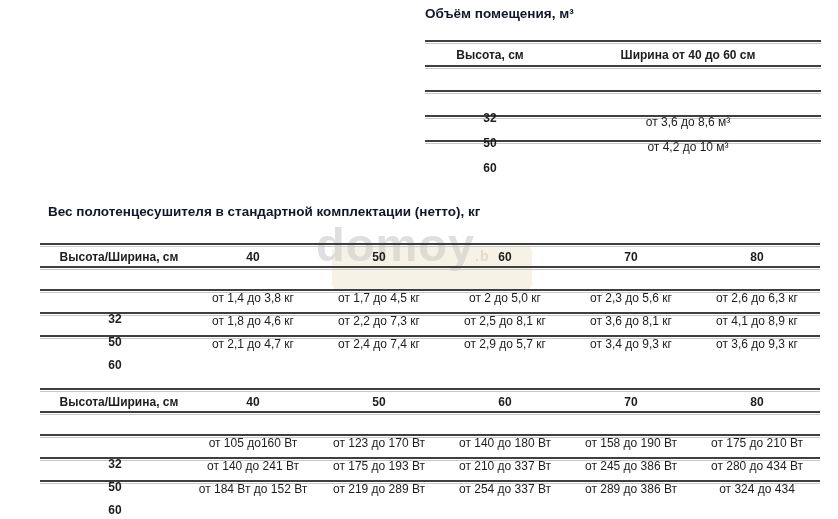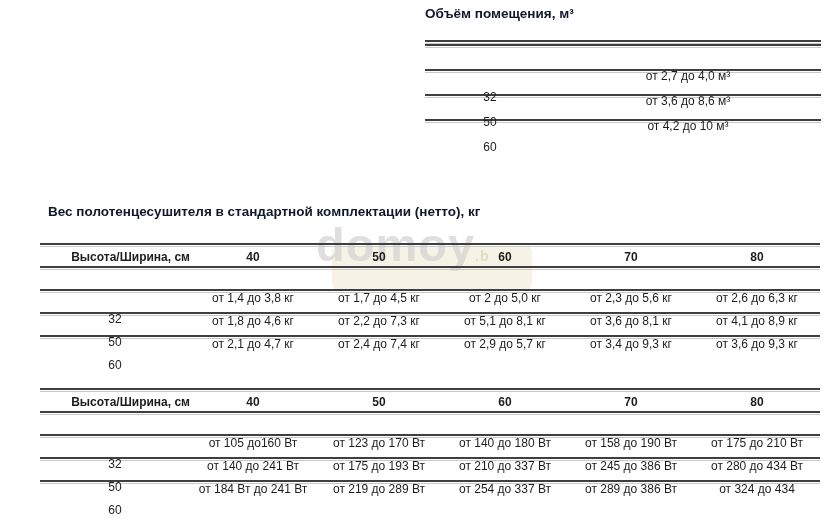--- a/index.html
+++ b/index.html
@@ -22,22 +22,22 @@
     border-bottom:1px solid #c9c9c9;
     background:transparent;
   }
   .row{
     display:grid;align-items:center;text-align:center;
     font-size:12px;line-height:12px;white-space:nowrap;
   }
   .g2{grid-template-columns:130px 1fr;}
   .g6{grid-template-columns:150px repeat(5,1fr);}
   .hdr > div{font-weight:bold;}
-  .row > .rowlabel{font-weight:normal;margin-top:43px;}
-  .g6.hdr > div:first-child{text-align:right;padding-left:8px;}
+  .row > .rowlabel{font-weight:bold;margin-top:43px;}
+  .g6.hdr > div:first-child{text-align:center;padding-left:8px;}
   .h21{height:21px;}
   .h19{height:19px;}
   .pad-title{padding-left:8px;}
   
   .wm-blob{
     position:absolute;left:332px;top:246px;width:200px;height:44px;
     background:#f0e9d4;opacity:.6;border-radius:6px;
   }
   .wm-text{
     position:absolute;left:316px;top:222px;
@@ -49,24 +49,27 @@
 </head>
 <body>
 
 <div class="wm-blob"></div>
 <div class="wm-text"><span>domoy</span><span class="wm-suffix">.b</span></div>
 
 <div class="tbl-block" style="left:425px;top:6px;width:396px;">
   <div class="tbl-title">Объём помещения, м³</div>
   <div class="tbl" style="margin-top:19px;">
     <div class="sep"></div>
+    <div class="row g2 hdr h21">
+      <div>Высота, см</div>
+      <div>Ширина от 40 до 60 см</div>
+    </div>
     <div class="sep"></div>
     <div class="row g2 h21">
       <div class="rowlabel">32</div>
-      <div>от 2,7 до 4,0 м³</div>
     </div>
     <div class="sep"></div>
     <div class="row g2 h21">
       <div class="rowlabel">50</div>
       <div>от 3,6 до 8,6 м³</div>
     </div>
     <div class="sep"></div>
     <div class="row g2 h21">
       <div class="rowlabel">60</div>
       <div>от 4,2 до 10 м³</div>
@@ -94,21 +97,21 @@
       <div>от 1,7 до 4,5 кг</div>
       <div>от 2 до 5,0 кг</div>
       <div>от 2,3 до 5,6 кг</div>
       <div>от 2,6 до 6,3 кг</div>
     </div>
     <div class="sep"></div>
     <div class="row g6 h19">
       <div class="rowlabel">50</div>
       <div>от 1,8 до 4,6 кг</div>
       <div>от 2,2 до 7,3 кг</div>
-      <div>от 5,1 до 8,1 кг</div>
+      <div>от 2,5 до 8,1 кг</div>
       <div>от 3,6 до 8,1 кг</div>
       <div>от 4,1 до 8,9 кг</div>
     </div>
     <div class="sep"></div>
     <div class="row g6 h19">
       <div class="rowlabel">60</div>
       <div>от 2,1 до 4,7 кг</div>
       <div>от 2,4 до 7,4 кг</div>
       <div>от 2,9 до 5,7 кг</div>
       <div>от 3,4 до 9,3 кг</div>
@@ -143,21 +146,21 @@
       <div class="rowlabel">50</div>
       <div>от 140 до 241 Вт</div>
       <div>от 175 до 193 Вт</div>
       <div>от 210 до 337 Вт</div>
       <div>от 245 до 386 Вт</div>
       <div>от 280 до 434 Вт</div>
     </div>
     <div class="sep"></div>
     <div class="row g6 h19">
       <div class="rowlabel">60</div>
-      <div>от 184 Вт до 241 Вт</div>
+      <div>от 184 Вт до 152 Вт</div>
       <div>от 219 до 289 Вт</div>
       <div>от 254 до 337 Вт</div>
       <div>от 289 до 386 Вт</div>
       <div>от 324 до 434</div>
     </div>
     <div class="sep"></div>
   </div>
 </div>
 
 </body></html>

